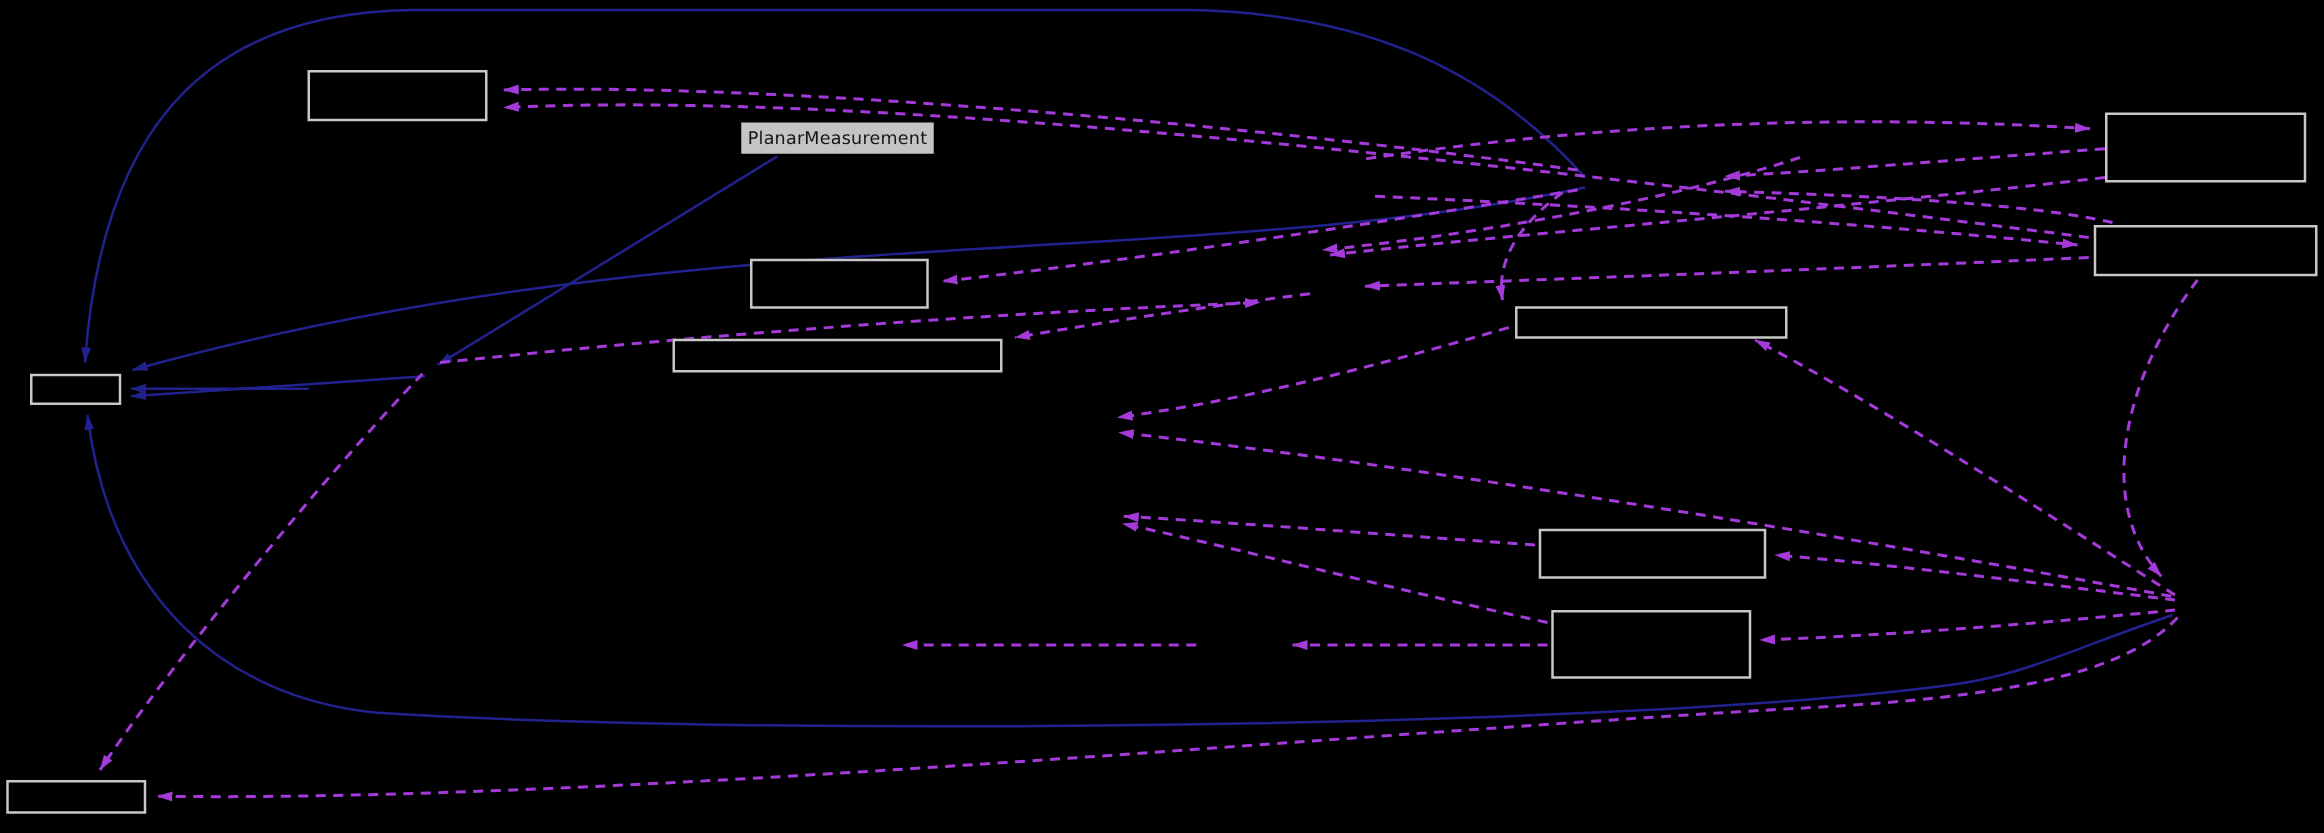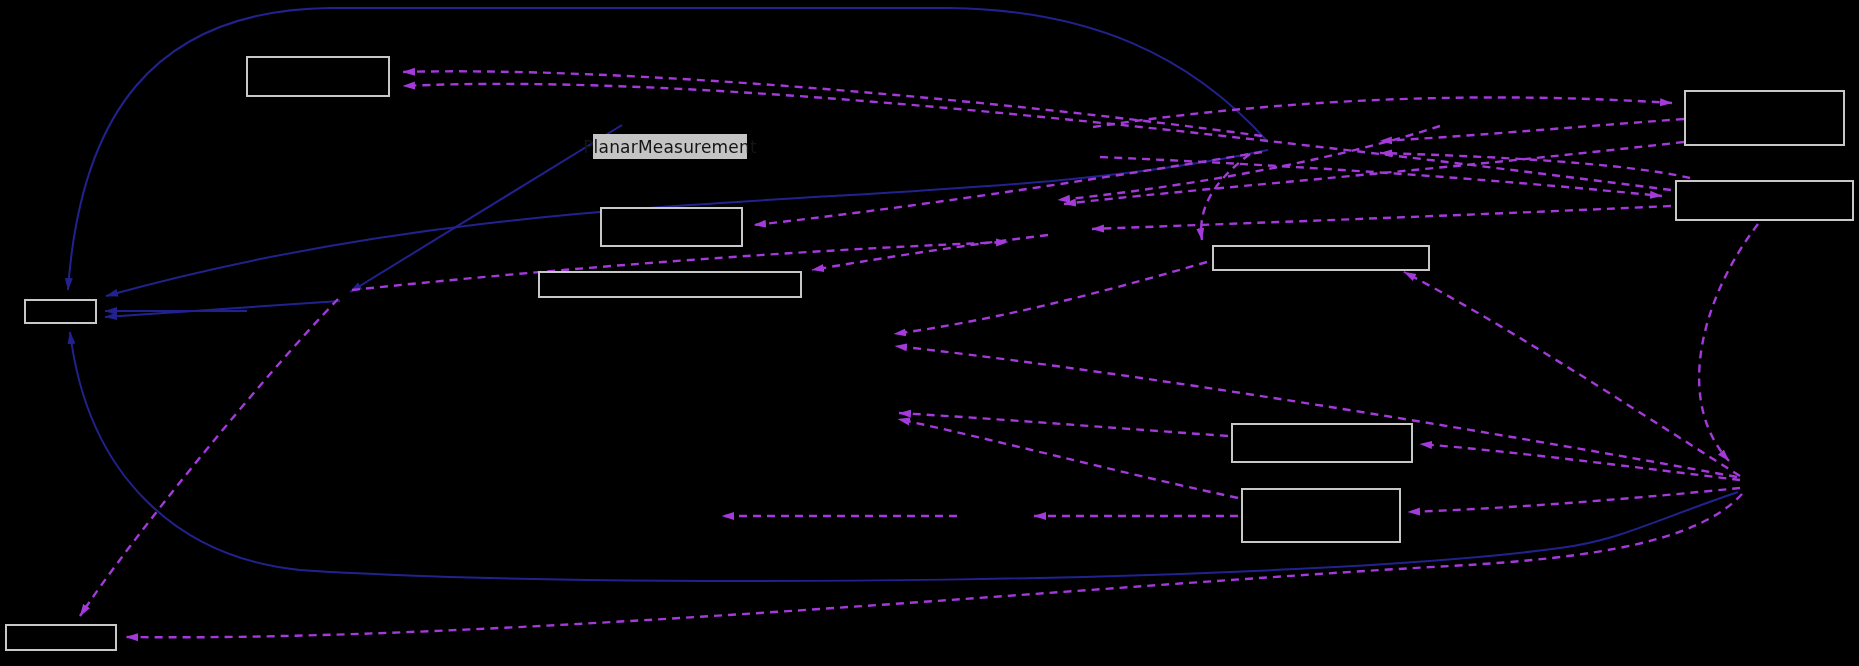--- a/index.html
+++ b/index.html
@@ -20,21 +20,21 @@
   .edge-m{stroke:var(--edge-magenta);stroke-width:2.4;fill:none;stroke-dasharray:8 6;}
   .mfill{fill:var(--edge-magenta);}
   .bfill{fill:var(--edge-blue);}
   .node{
     position:absolute;background:#000;border:2px solid var(--node-border);
     box-sizing:border-box;
   }
   .label-node{
     position:absolute;background:var(--label-fill);color:var(--label-text);
     box-sizing:border-box;display:flex;align-items:center;justify-content:center;
-    font-size:17px;letter-spacing:.2px;margin-top:36px;
+    font-size:14px;letter-spacing:.2px;
   }
 </style>
 </head>
 <body>
 
 <div id="stage">
 
   <svg id="edges" width="1859" height="666" viewBox="0 0 1859 666">
     <defs>
       <marker id="am" markerWidth="13" markerHeight="10" refX="12" refY="5" orient="auto" markerUnits="userSpaceOnUse">

